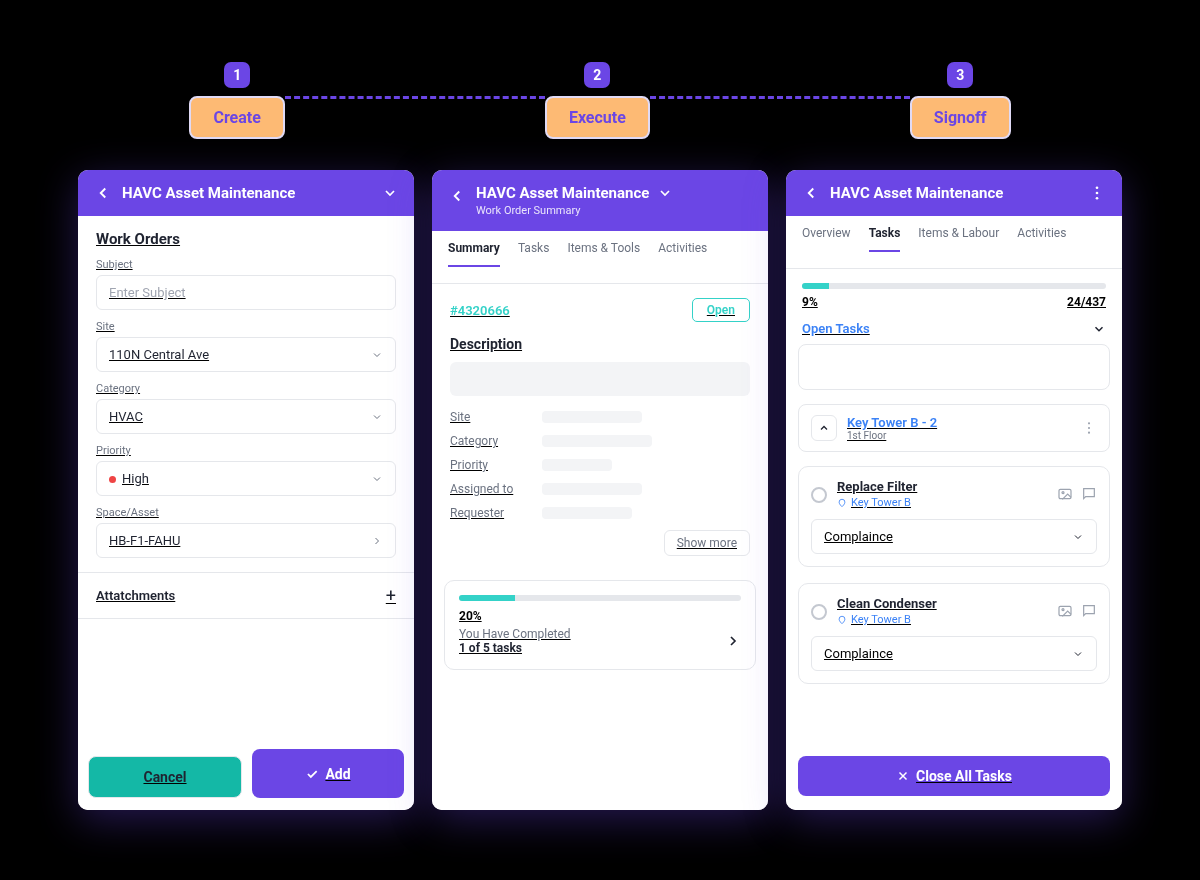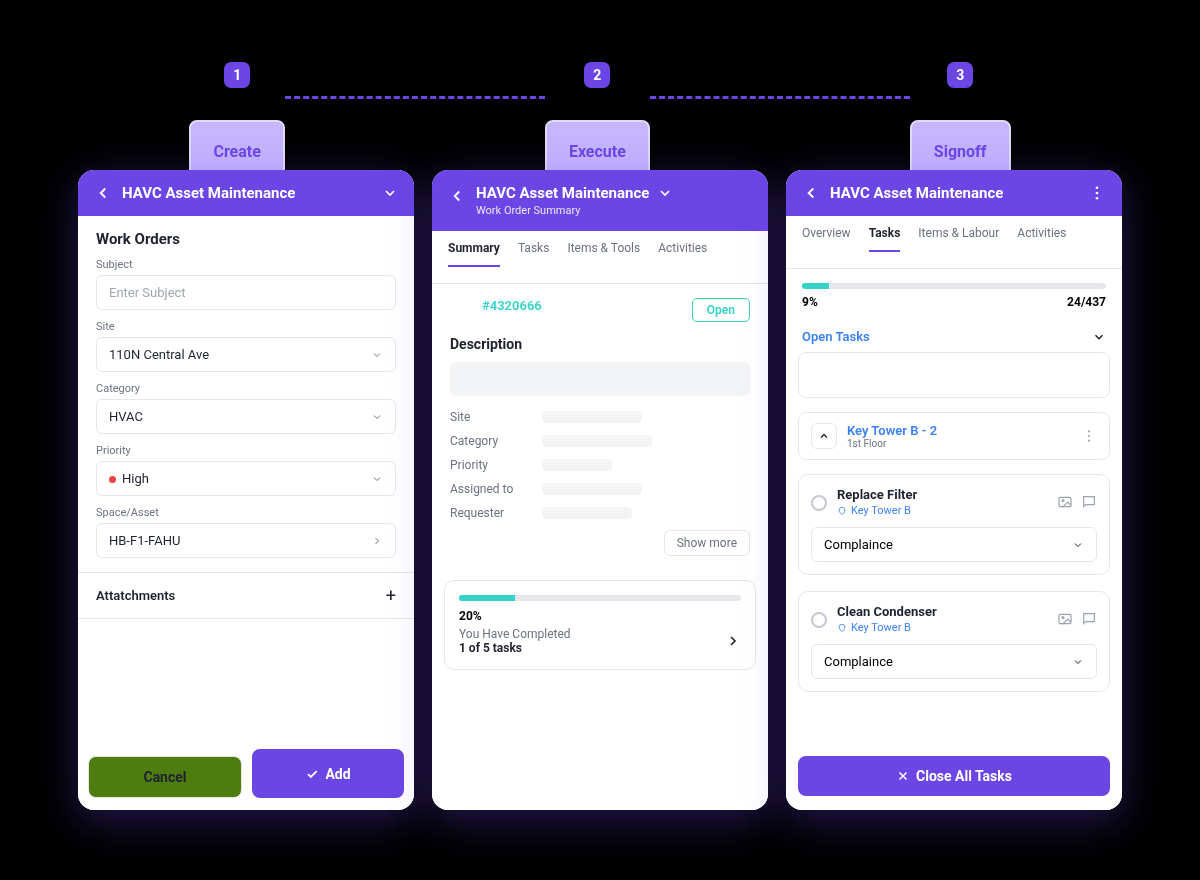--- a/index.html
+++ b/index.html
@@ -13,40 +13,40 @@
     --bg-grey:#F3F4F6;
     --blue:#3B82F6;
   }
   *{box-sizing:border-box;font-family:-apple-system,BlinkMacSystemFont,"Segoe UI",Roboto,Arial,sans-serif;}
   body{margin:0;background:#000;width:1200px;height:880px;overflow:hidden;}
   .canvas{width:1200px;height:880px;position:relative;}
   
   .steps{position:absolute;top:62px;left:0;right:0;display:flex;align-items:center;justify-content:center;gap:0;}
   .step-group{display:flex;flex-direction:column;align-items:center;gap:8px;position:relative;}
   .step-num{width:26px;height:26px;border-radius:7px;background:var(--purple);color:#fff;font-weight:700;font-size:14px;display:flex;align-items:center;justify-content:center;}
-  .step-label{background:#c4b5fd;border:2px solid #E0DAF5;color:var(--purple);font-weight:700;font-size:16px;border-radius:8px;padding:20px 22px;margin-top:24px;}
+  .step-label{background:#fdba74;border:2px solid #E0DAF5;color:var(--purple);font-weight:700;font-size:16px;border-radius:8px;padding:10px 22px;}
   .dash{flex:0 0 auto;width:260px;height:0;border-top:3px dashed var(--purple);margin-top:34px;}
   .step-wrap{position:relative;display:flex;align-items:flex-start;}
   
   .phones{position:absolute;top:170px;left:0;right:0;display:flex;justify-content:center;gap:18px;}
-  .phone{width:336px;height:640px;background:#fff;border-radius:16px;box-shadow:0 0 0 0 rgba(107,70,229,0.6),0 10px 40px rgba(107,70,229,0.35);overflow:hidden;display:flex;flex-direction:column;position:relative;}
+  .phone{width:336px;height:640px;background:#fff;border-radius:10px;box-shadow:0 0 0 0 rgba(107,70,229,0.6),0 10px 40px rgba(107,70,229,0.35);overflow:hidden;display:flex;flex-direction:column;position:relative;}
   .phone:before{content:"";position:absolute;inset:-8px;border-radius:28px;background:radial-gradient(closest-side,rgba(107,70,229,0.25),transparent);z-index:-1;}
   .phead{background:var(--purple);color:#fff;padding:14px 16px;display:flex;align-items:center;gap:10px;}
   .phead .title{font-weight:700;font-size:15px;flex:1;}
   .phead .sub{font-size:11px;opacity:0.85;display:block;margin-top:2px;font-weight:400;}
   .icon{display:inline-flex;align-items:center;justify-content:center;}
-  .pbody{flex:1;overflow:hidden;background:#fff;}
+  .pbody{flex:1;overflow:hidden;background:#fff;text-decoration:underline;}
   .section-title{font-weight:700;color:var(--text-dark);font-size:15px;}
   .label{font-size:11px;color:var(--text-grey);margin-bottom:4px;display:block;}
   .field{border:1px solid var(--border);border-radius:6px;padding:9px 12px;font-size:13px;color:var(--text-dark);display:flex;align-items:center;justify-content:space-between;background:#fff;}
   .field.placeholder{color:var(--text-light);}
   .pad{padding:14px 18px;}
   .footer-btns{display:flex;gap:10px;padding:12px 10px;margin-top:auto;}
   .btn{flex:1;padding:12px;border-radius:8px;font-weight:700;font-size:14px;text-align:center;border:none;cursor:pointer;}
-  .btn-outline{background:#4d7c0f;color:var(--text-dark);border:1px solid var(--border);margin-top:7px;}
+  .btn-outline{background:#14b8a6;color:var(--text-dark);border:1px solid var(--border);margin-top:7px;}
   .btn-primary{background:var(--purple);color:#fff;display:flex;align-items:center;justify-content:center;gap:6px;}
   .tabs{display:flex;gap:18px;padding:10px 16px 16px;border-bottom:1px solid var(--border);font-size:12px;}
   .tab{color:var(--text-grey);padding-bottom:10px;cursor:pointer;border-bottom:2px solid transparent;}
   .tab.active{color:var(--text-dark);font-weight:700;border-bottom-color:var(--purple);}
   .badge-open{border:1px solid var(--teal);color:var(--teal);font-size:12px;font-weight:600;padding:4px 14px;border-radius:5px;}
   .id-text{color:var(--teal);font-weight:600;font-size:13px;}
   .skel{background:var(--bg-grey);border-radius:4px;height:12px;}
   .row{display:flex;align-items:center;gap:12px;margin-bottom:10px;}
   .rowlabel{font-size:12px;color:var(--text-grey);width:80px;}
   .card{border:1px solid var(--border);border-radius:10px;margin:10px 12px;padding:12px 14px;background:#fff;}
@@ -181,21 +181,21 @@
         <span class="sub">Work Order Summary</span>
       </span>
     </div>
     <div class="tabs">
       <div class="tab active">Summary</div>
       <div class="tab">Tasks</div>
       <div class="tab">Items &amp; Tools</div>
       <div class="tab">Activities</div>
     </div>
     <div class="pbody" style="overflow:auto;">
-      <div class="pad" style="display:flex;justify-content:space-between;margin-left:32px;">
+      <div class="pad" style="display:flex;justify-content:space-between;align-items:center;">
         <span class="id-text">#4320666</span>
         <span class="badge-open">Open</span>
       </div>
       <div class="pad" style="padding-top:0">
         <div class="section-title" style="font-size:14px">Description</div>
         <div style="height:10px"></div>
         <div class="skel" style="height:34px;border-radius:6px;"></div>
         <div style="height:14px"></div>
         <div class="row">
               <span class="rowlabel">Site</span>
@@ -263,21 +263,21 @@
     </div>
     <div class="pbody" style="display:flex;flex-direction:column;">
       <div style="padding:14px 16px 0;">
         <div class="progress-track">
               <div class="progress-fill" style="width:9%"></div>
             </div>
         <div style="display:flex;justify-content:space-between;font-size:12px;font-weight:700;margin-top:6px;">
           <span>9%</span>
           <span>24/437</span>
         </div>
-        <div style="display:flex;justify-content:space-between;align-items:center;margin-top:20px;cursor:pointer;">
+        <div style="display:flex;justify-content:space-between;align-items:center;margin-top:12px;cursor:pointer;">
           <span style="color:var(--blue);font-size:13px;font-weight:600;">Open Tasks</span>
           <svg width="14" height="14" viewBox="0 0 24 24" fill="none" stroke="#1F2330" stroke-width="2.5">
                 <path d="M6 9l6 6 6-6"></path>
               </svg>
         </div>
       </div>
       <div class="blank-panel"></div>
 
       <div class="collapse-box">
         <div class="sqbtn">

